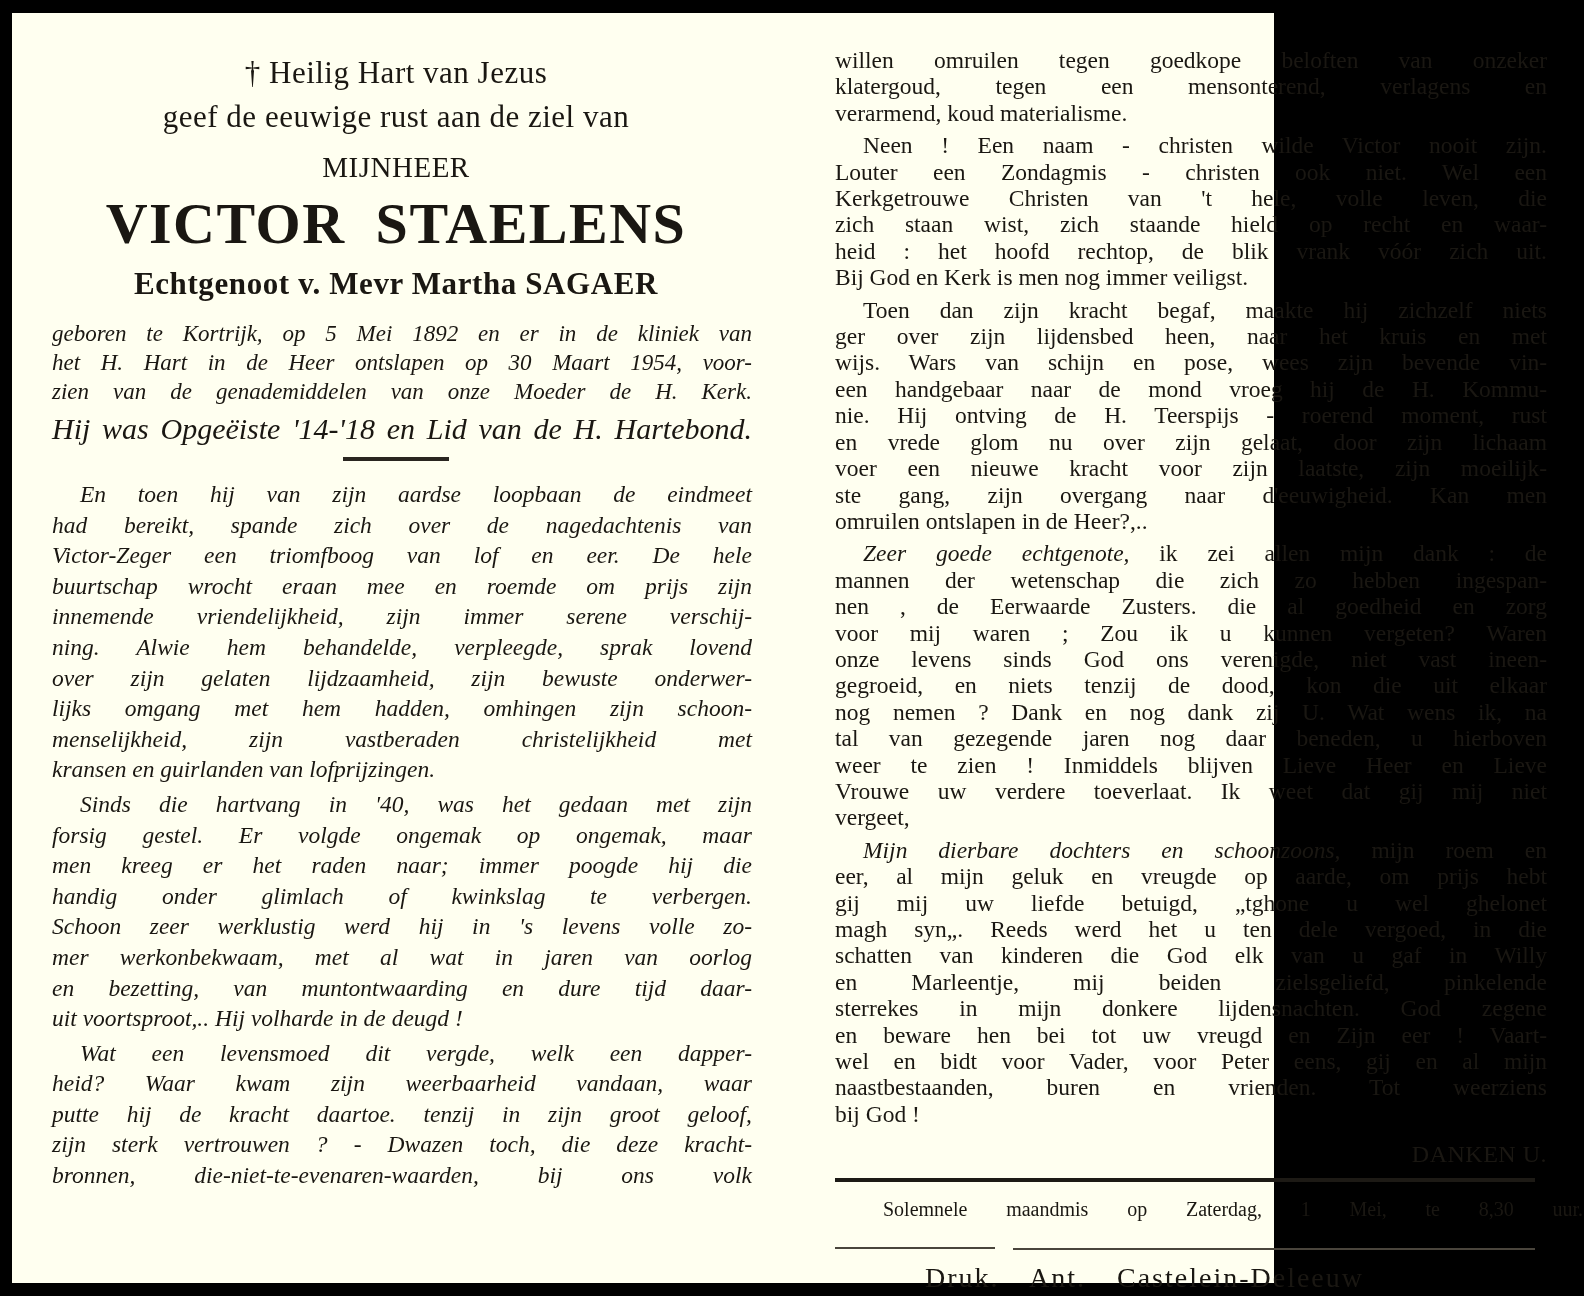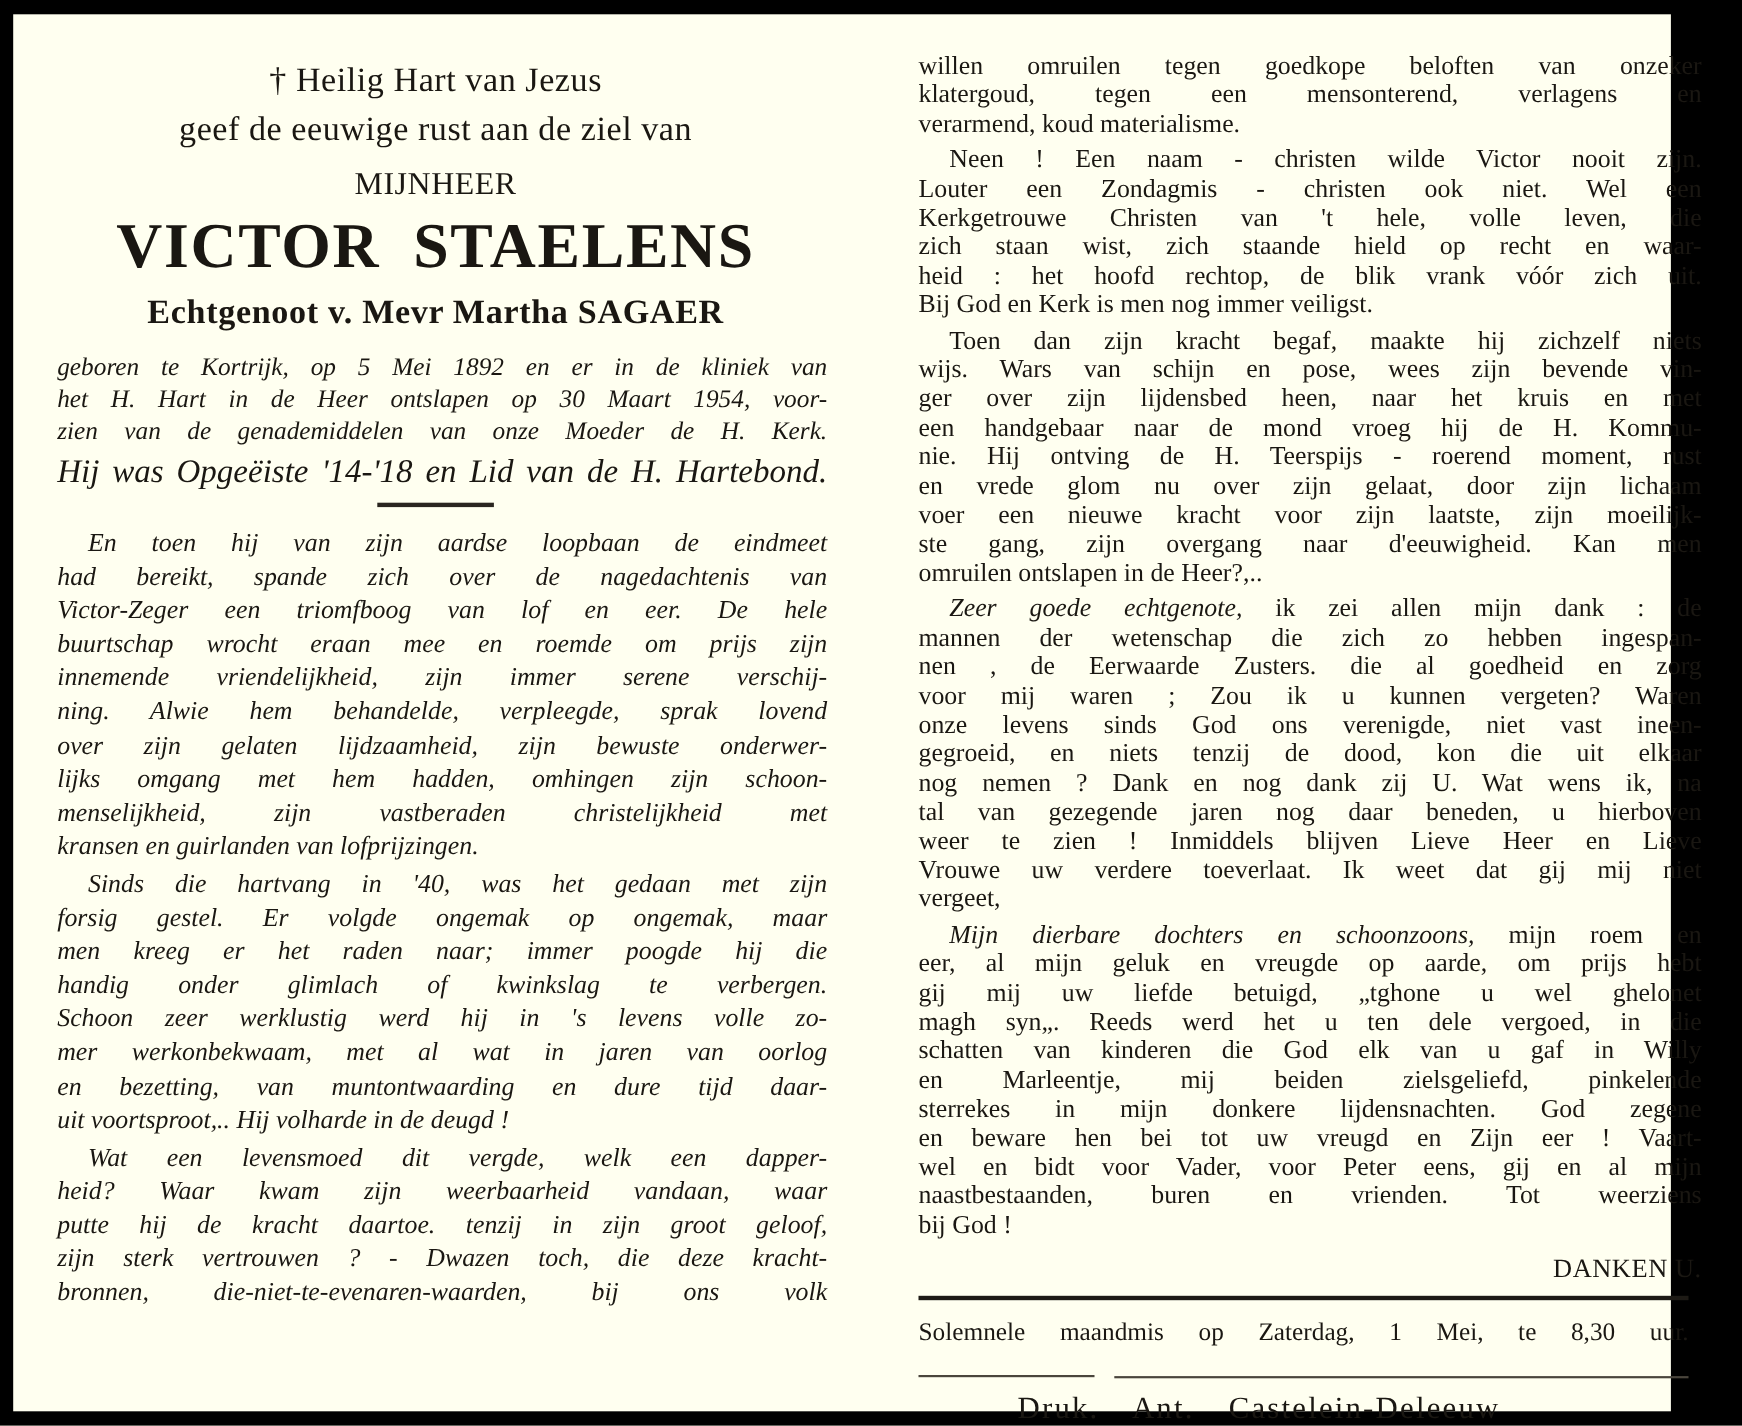--- a/index.html
+++ b/index.html
@@ -1,21 +1,21 @@
 <!DOCTYPE html>
 <html><head>
   <meta charset="utf-8">
   <style>
     html, body { margin: 0; padding: 0; }
     body {
       width: 1584px; height: 1296px; background: #000; position: relative; overflow: hidden;
       font-family: "Liberation Serif", "DejaVu Serif", serif; color: #1a1712;
     }
     .paper {
-      position: absolute; left: 12px; top: 13px; width: 1507px; height: 1270px;
+      position: absolute; left: 12px; top: 13px; width: 1262px; height: 1270px;
       background: #fffff0;
     }
     .col-left { position: absolute; left: 28px; top: 30px; width: 712px; }
     .col-right { position: absolute; left: 823px; top: 34px; width: 712px; }
 
     .hdr-line { text-align: center; font-size: 31px; line-height: 44px; letter-spacing: 0.5px; }
     .hdr-line.l1 { margin-top: 8px; }
     .mijnheer { text-align: center; font-size: 29px; line-height: 40px; margin-top: 8px; letter-spacing: 0.5px; }
     .name { text-align: center; font-size: 58px; font-weight: bold; line-height: 70px; letter-spacing: 1.5px; margin-top: 2px; word-spacing: 14px; }
     .spouse { text-align: center; font-size: 31px; font-weight: bold; line-height: 42px; margin-top: 4px; letter-spacing: 0.6px; }
@@ -30,21 +30,21 @@
     .para .ln.first { text-indent: 28px; }
     .em { font-style: italic; }
 
     .rpara { font-size: 23.5px; line-height: 26.4px; text-align: justify; margin: 0 0 6px 0; }
     .rpara .ln { display: block; text-align: justify; text-align-last: justify; }
     .rpara .ln.last { text-align-last: left; }
     .rpara .ln.first { text-indent: 28px; }
 
     .danken { text-align: right; font-size: 24px; margin-top: 14px; letter-spacing: 0.5px; }
     .divider-long { height: 4px; background: #1d1a15; margin-top: 10px; width: 700px; }
-    .mass { font-size: 23px; margin-top: 16px; text-align: justify; text-align-last: justify; width: 700px; }
+    .mass { font-size: 20px; margin-top: 16px; text-align: justify; text-align-last: justify; width: 700px; margin-left: 48px; }
     .dash-row { position: relative; height: 3px; margin-top: 26px; width: 700px; }
     .dash-a { position: absolute; left: 0; width: 160px; top: 0; height: 2px; background: #4a453c; }
     .dash-b { position: absolute; left: 178px; width: 522px; top: 1px; height: 2px; background: #4a453c; }
     .printer { font-size: 28px; margin-top: 12px; padding-left: 90px; letter-spacing: 2px; word-spacing: 22px; }
   </style>
 </head>
 <body>
 
 <div class="paper">
 
@@ -108,22 +108,22 @@
       <span class="ln first">Neen ! Een naam - christen wilde Victor nooit zijn.</span>
       <span class="ln">Louter een Zondagmis - christen ook niet. Wel een</span>
       <span class="ln">Kerkgetrouwe Christen van 't hele, volle leven, die</span>
       <span class="ln">zich staan wist, zich staande hield op recht en waar-</span>
       <span class="ln">heid : het hoofd rechtop, de blik vrank vóór zich uit.</span>
       <span class="ln last">Bij God en Kerk is men nog immer veiligst.</span>
     </div>
 
     <div class="rpara">
       <span class="ln first">Toen dan zijn kracht begaf, maakte hij zichzelf niets</span>
+      <span class="ln">ger over zijn lijdensbed heen, naar het kruis en met</span>
       <span class="ln">wijs. Wars van schijn en pose, wees zijn bevende vin-</span>
-      <span class="ln">ger over zijn lijdensbed heen, naar het kruis en met</span>
       <span class="ln">een handgebaar naar de mond vroeg hij de H. Kommu-</span>
       <span class="ln">nie. Hij ontving de H. Teerspijs - roerend moment, rust</span>
       <span class="ln">en vrede glom nu over zijn gelaat, door zijn lichaam</span>
       <span class="ln">voer een nieuwe kracht voor zijn laatste, zijn moeilijk-</span>
       <span class="ln">ste gang, zijn overgang naar d'eeuwigheid. Kan men</span>
       <span class="ln last">omruilen ontslapen in de Heer?,..</span>
     </div>
 
     <div class="rpara">
       <span class="ln first"><span class="em">Zeer goede echtgenote,</span><span> ik zei allen mijn dank : de</span></span>

